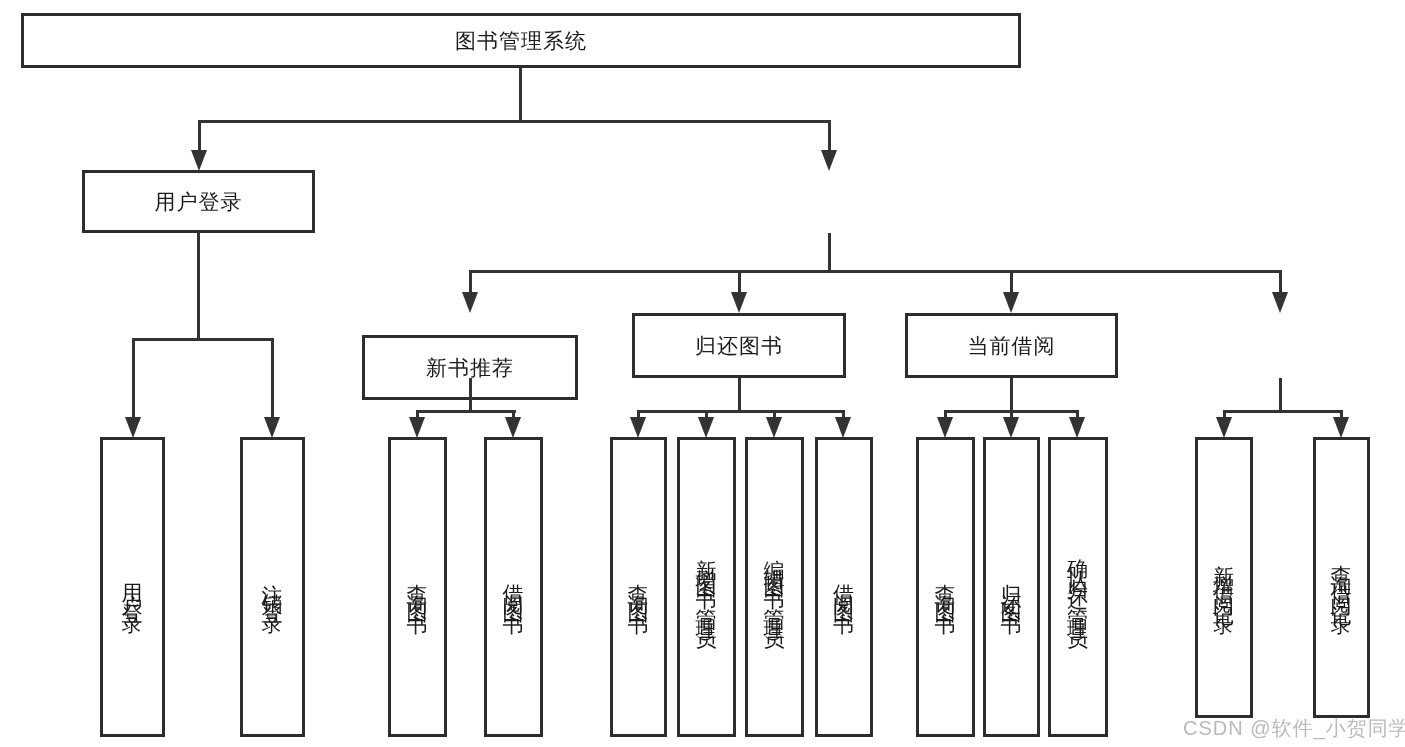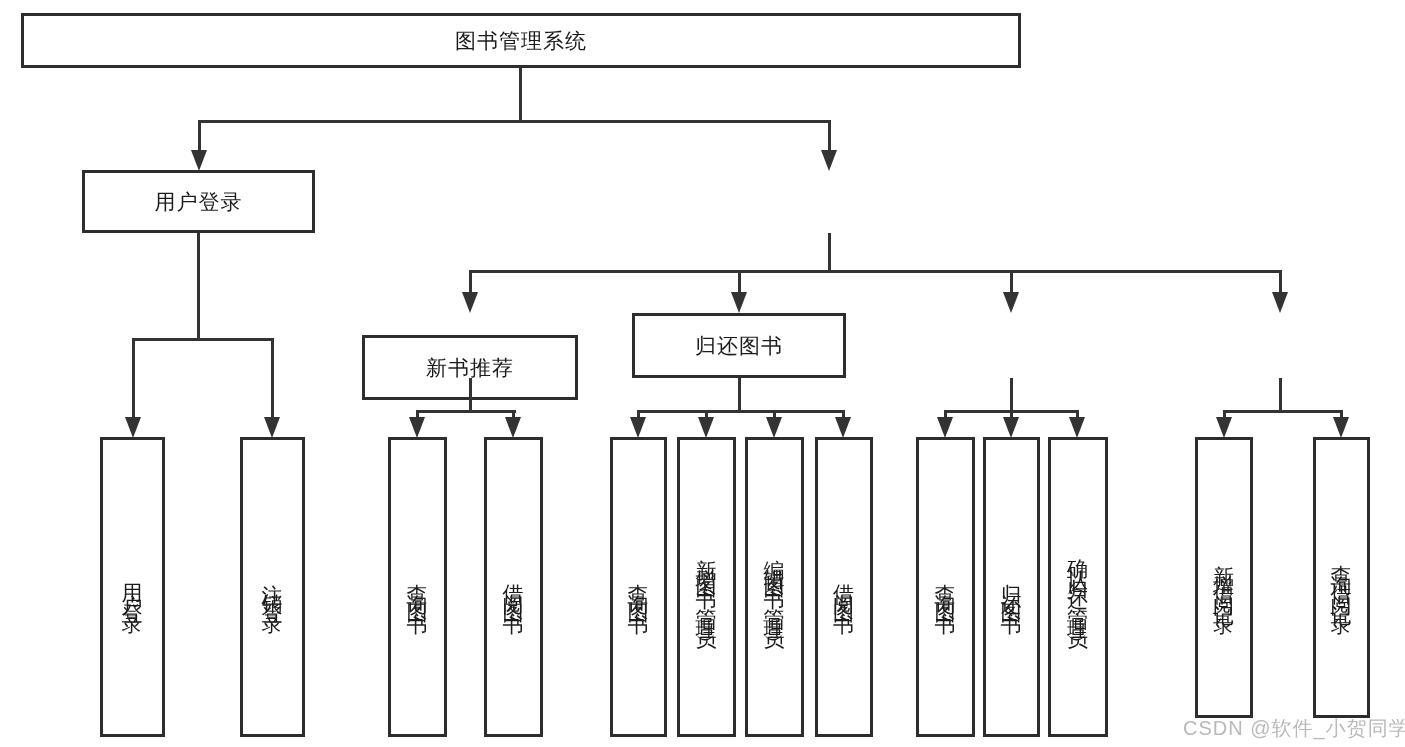--- a/index.html
+++ b/index.html
@@ -73,20 +73,23 @@
   <div class="arrow" style="left:462px;top:292px;"></div>
   <div class="arrow" style="left:731px;top:292px;"></div>
   <div class="arrow" style="left:1003px;top:292px;"></div>
   <div class="arrow" style="left:1272px;top:292px;"></div>
 
   <div class="box" style="left:362px;top:313px;width:216px;height:65px;margin-top:22px;">
     <span class="hlabel">新书推荐</span>
   </div>
   <div class="box" style="left:632px;top:313px;width:214px;height:65px;">
     <span class="hlabel">归还图书</span>
+  </div>
+  <div class="box" style="left:905px;top:313px;width:213px;height:65px;">
+    <span class="hlabel">当前借阅</span>
   </div>
 
   <div class="vline" style="left:469px;top:378px;height:32px;"></div>
   <div class="hline" style="left:416px;top:410px;width:100px;"></div>
   <div class="vline" style="left:416px;top:410px;height:10px;"></div>
   <div class="vline" style="left:512px;top:410px;height:10px;"></div>
   <div class="arrow" style="left:409px;top:417px;"></div>
   <div class="arrow" style="left:505px;top:417px;"></div>
 
   <div class="vline" style="left:738px;top:378px;height:32px;"></div>

